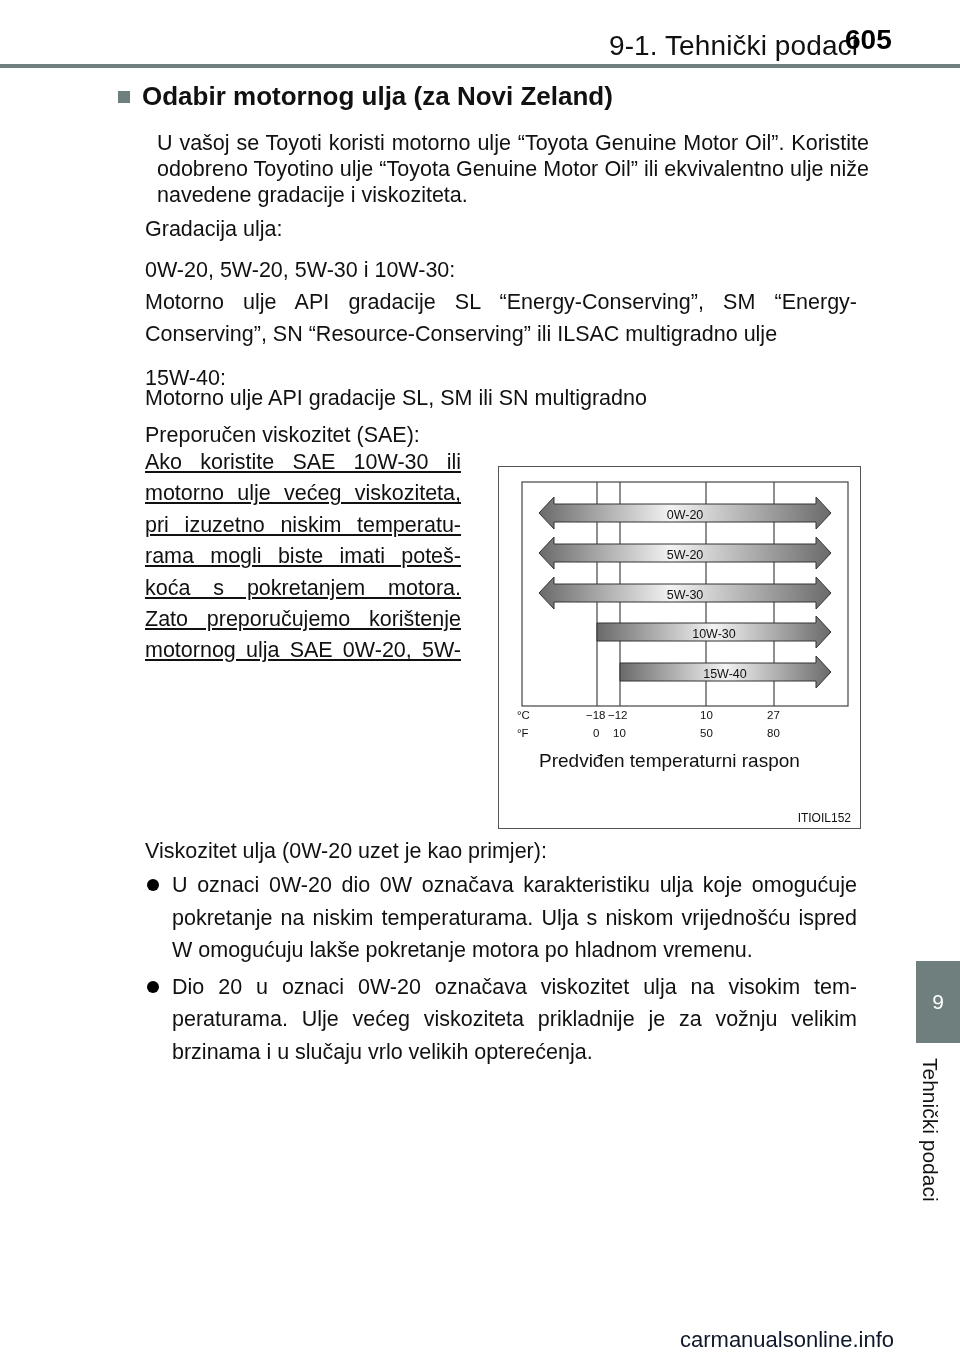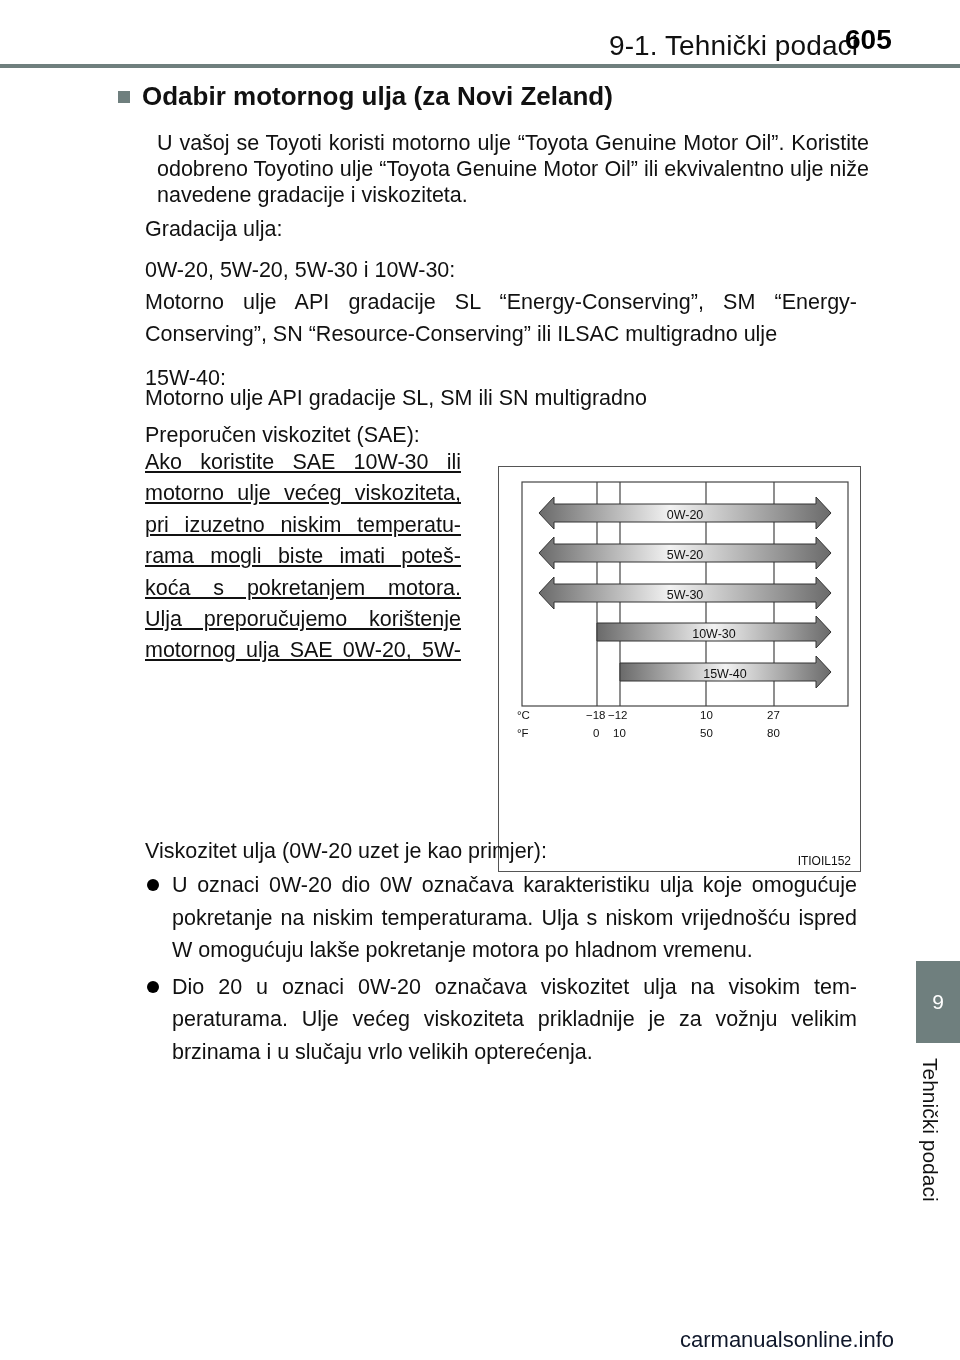--- a/index.html
+++ b/index.html
@@ -39,21 +39,21 @@
   }
   .block { position: absolute; left: 145px; width: 712px; font-size: 21.5px; line-height: 31px; text-align: justify; }
   .narrow-text {
     position: absolute; left: 145px; top: 447px; width: 316px;
     font-size: 21.5px; line-height: 31.4px; text-align: justify; text-decoration: underline;
   }
   .narrow-text span.line { display: block; text-align: justify; text-align-last: justify; }
   .narrow-text span.line.last { text-align-last: left; }
 
   .figure {
-    position: absolute; left: 498px; top: 466px; width: 363px; height: 406px;
+    position: absolute; left: 498px; top: 466px; width: 363px; height: 363px;
     border: 1.5px solid #555; box-sizing: border-box; background: #fff;
   }
   .fig-code {
     position: absolute; right: 9px; bottom: 3px; font-size: 12px; color: #111; padding-left: 33px;
   }
   .fig-caption {
     position: absolute; left: 40px; top: 280px; font-size: 19px; line-height: 28px; color: #111;
   }
   .axis-label { position: absolute; font-size: 11.5px; color: #111; }
 
@@ -93,21 +93,21 @@
 <p class="block" style="top:383px; margin:0;">Motorno ulje API gradacije SL, SM ili SN multigradno</p>
 
 <p class="block" style="top:420px; margin:0;">Preporučen viskozitet (SAE):</p>
 
 <div class="narrow-text">
   <span class="line">Ako koristite SAE 10W-30 ili</span>
   <span class="line">motorno ulje većeg viskoziteta,</span>
   <span class="line">pri izuzetno niskim temperatu-</span>
   <span class="line">rama mogli biste imati poteš-</span>
   <span class="line">koća s pokretanjem motora.</span>
-  <span class="line">Ulja preporučujemo korištenje</span>
+  <span class="line">Zato preporučujemo korištenje</span>
   <span class="line">motornog ulja SAE 0W-20, 5W-</span>
 </div>
 
 <div class="figure">
   <svg width="360" height="240" style="position:absolute;left:0;top:0;">
     <defs>
       <linearGradient id="g1" x1="0" x2="1" y1="0" y2="0">
         <stop offset="0" stop-color="#6a6a6a"></stop>
         <stop offset="0.45" stop-color="#f2f2f2"></stop>
         <stop offset="1" stop-color="#6a6a6a"></stop>
@@ -149,20 +149,21 @@
   <span class="axis-label" style="left:109px;top:242px;">−12</span>
   <span class="axis-label" style="left:201px;top:242px;">10</span>
   <span class="axis-label" style="left:268px;top:242px;">27</span>
 
   <span class="axis-label" style="left:94px;top:260px;">0</span>
   <span class="axis-label" style="left:114px;top:260px;">10</span>
   <span class="axis-label" style="left:201px;top:260px;text-align:center;">50</span>
   <span class="axis-label" style="left:268px;top:260px;">80</span>
 
   <div class="fig-caption">
+    <div>Predviđen temperaturni raspon</div>
   </div>
   <span class="fig-code">ITIOIL152</span>
 </div>
 
 <p class="block" style="top:836px; margin:0;">Viskozitet ulja (0W-20 uzet je kao primjer):</p>
 
 <div class="bullet-list">
   <div class="bullet-item">
     <span class="bullet-dot"></span>
     <span>U oznaci 0W-20 dio 0W označava karakteristiku ulja koje omogu­ćuje pokretanje na niskim temperaturama. Ulja s niskom vrijed­nošću ispred W omogućuju lakše pokretanje motora po hladnom vremenu.</span>

